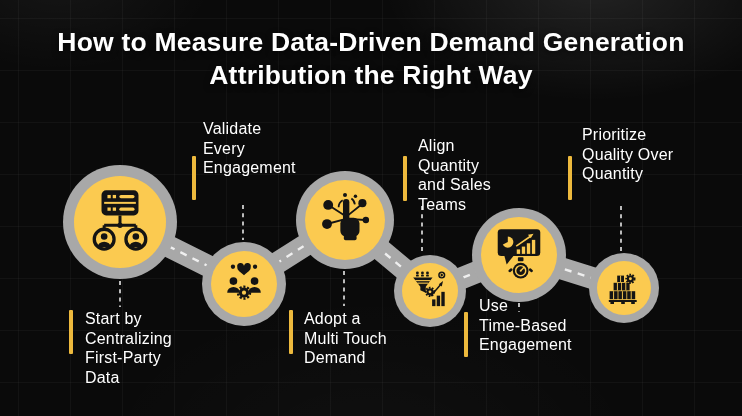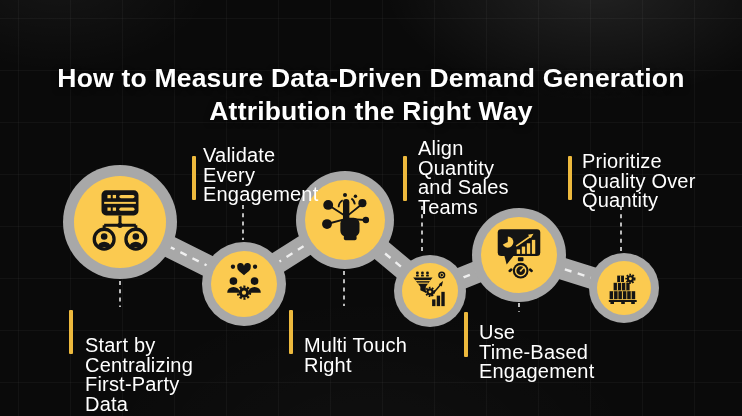--- a/index.html
+++ b/index.html
@@ -12,26 +12,26 @@
       radial-gradient(ellipse 260px 160px at 8% -6%, rgba(255,255,255,0.05), transparent 60%),
       radial-gradient(ellipse 420px 240px at 50% 108%, rgba(255,255,255,0.025), transparent 65%),
       linear-gradient(rgba(255,255,255,0.035) 1px, transparent 1px),
       linear-gradient(90deg, rgba(255,255,255,0.035) 1px, transparent 1px);
     background-size:auto,auto,auto,52px 52px,52px 52px;
     background-position:0 0,0 0,0 0,-6px 18px,18px 0;
   }
   .title{
     position:absolute;top:26px;left:0;width:742px;text-align:center;
     color:#ffffff;font-weight:bold;font-size:26.5px;line-height:33px;
-    letter-spacing:0.2px;text-shadow:0 2px 6px rgba(0,0,0,0.65);margin-top:36px;
+    letter-spacing:0.2px;text-shadow:0 2px 6px rgba(0,0,0,0.65);
   }
   .diagram-svg{position:absolute;left:0;top:0;}
   .step-label{
-    position:absolute;color:#ffffff;font-size:20px;line-height:19.5px;
-    letter-spacing:0.2px;white-space:nowrap;margin-top:27px;
+    position:absolute;color:#ffffff;font-size:16px;line-height:19.5px;
+    letter-spacing:0.2px;white-space:nowrap;
   }
   .accent-bar{
     position:absolute;width:4px;background:#EDB93D;border-radius:1px;
   }
 </style>
 </head>
 <body>
 
 <div class="stage">
 
@@ -211,26 +211,27 @@
 
   <span class="accent-bar" style="left:192px;top:156px;height:44px"></span>
   <div class="step-label" style="left:203px;top:119px">
     <div>Validate</div>
     <div>Every</div>
     <div>Engagement</div>
   </div>
 
   <span class="accent-bar" style="left:289px;top:310px;height:44px"></span>
   <div class="step-label" style="left:304px;top:309px">
+    <div>Adopt a</div>
     <div>Multi Touch</div>
-    <div>Right</div>
+    <div>Demand</div>
   </div>
 
   <span class="accent-bar" style="left:403px;top:156px;height:45px"></span>
-  <div class="step-label" style="left:418px;top:112px">
+  <div class="step-label" style="left:418px;top:136px">
     <div>Align</div>
     <div>Quantity</div>
     <div>and Sales</div>
     <div>Teams</div>
   </div>
 
   <span class="accent-bar" style="left:464px;top:312px;height:45px"></span>
   <div class="step-label" style="left:479px;top:296px">
     <div>Use</div>
     <div>Time-Based</div>

